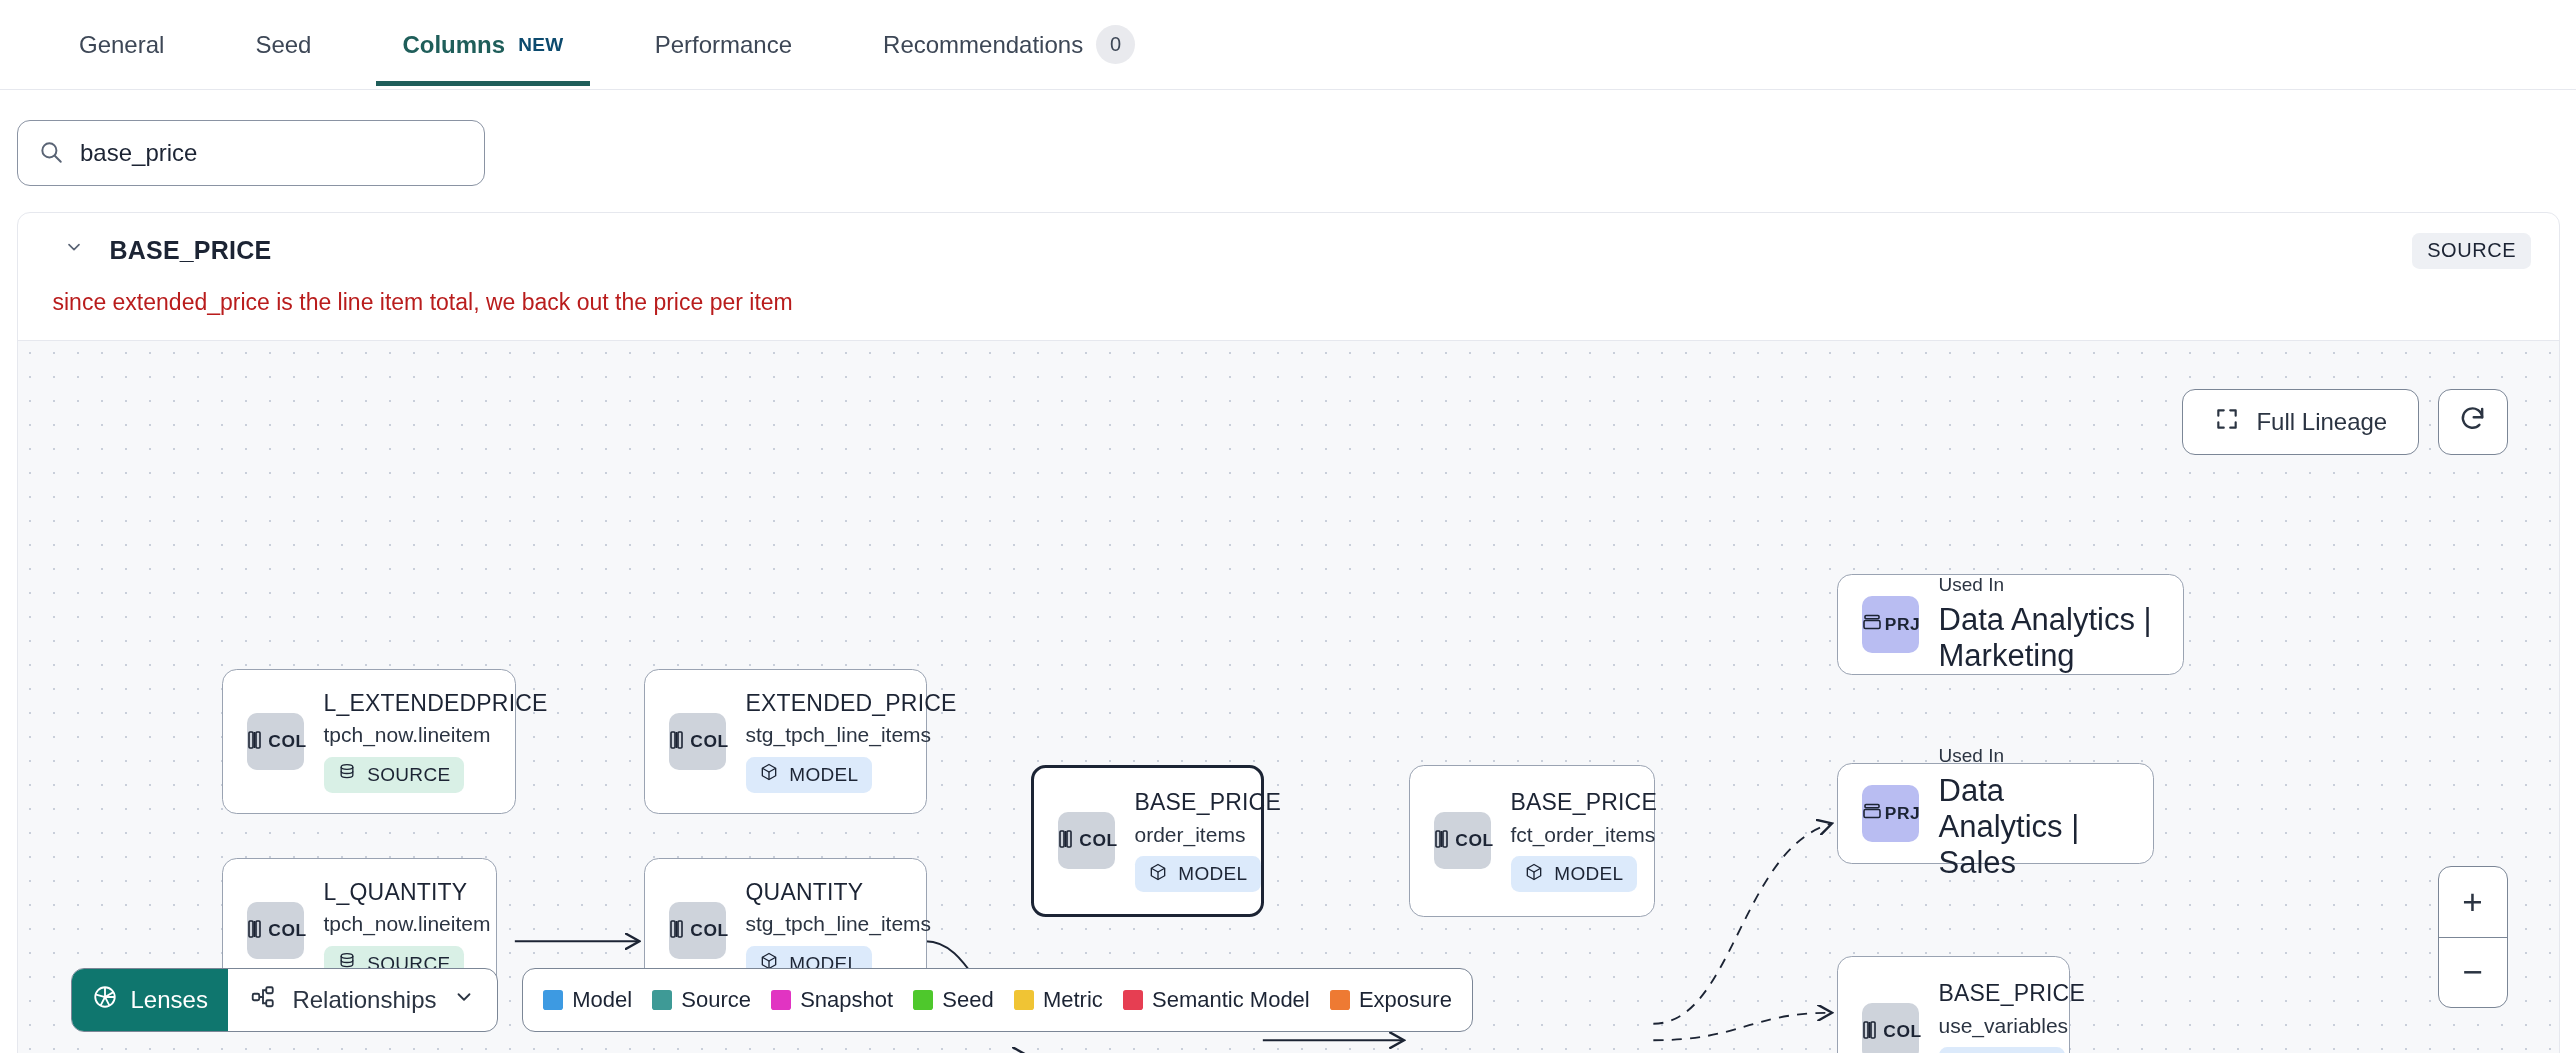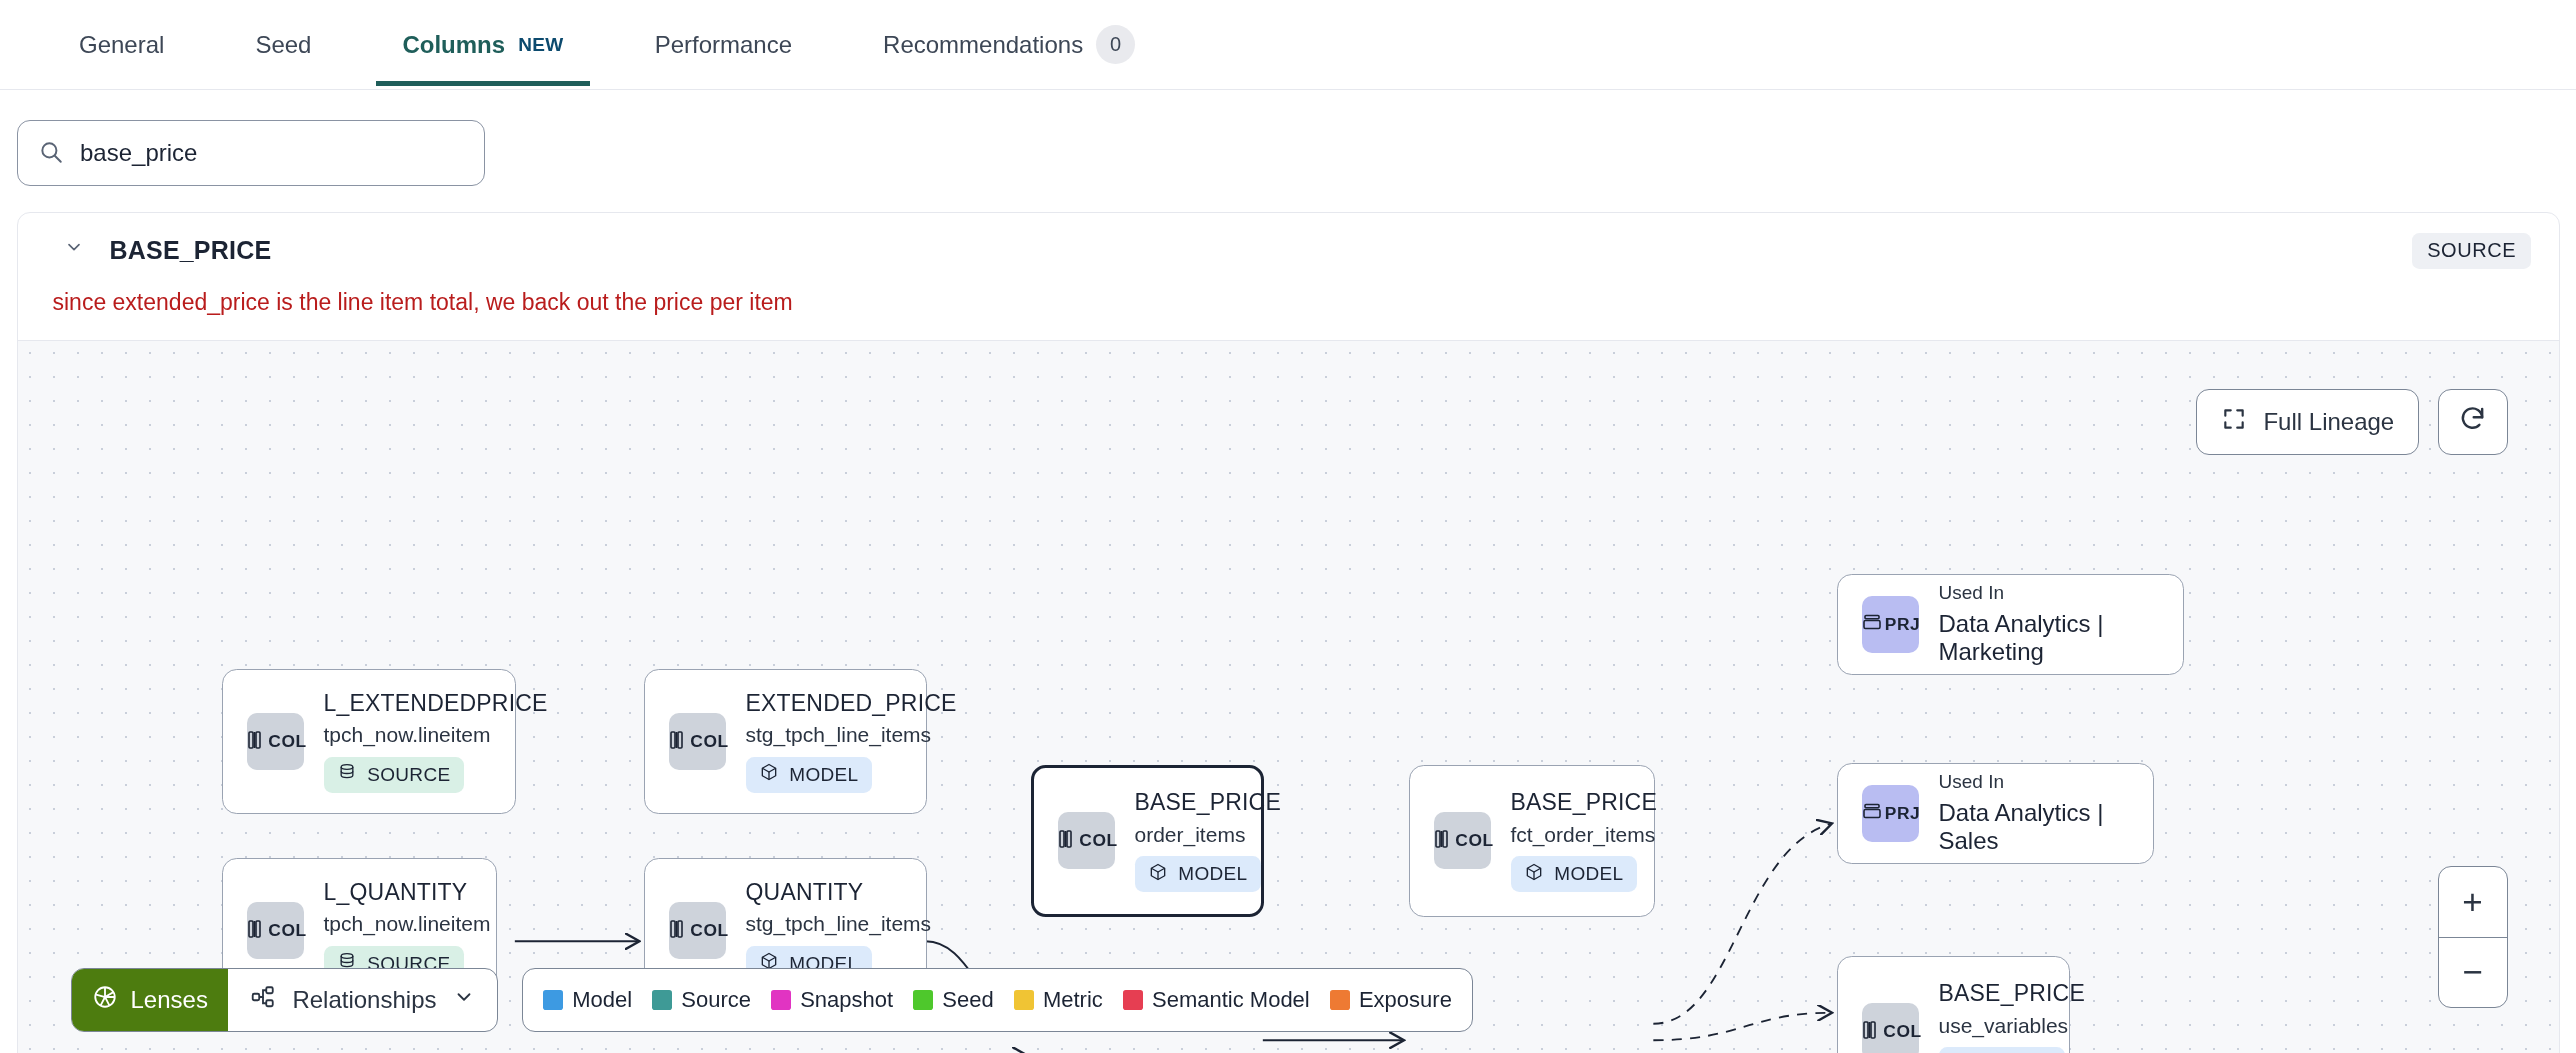--- a/index.html
+++ b/index.html
@@ -168,40 +168,40 @@
     font-size: 19px;
     padding: 5.5px 13.8px;
     border-radius: 8.3px;
     align-self: flex-start;
     margin-top: 2.8px;
     letter-spacing: 0.3px;
   }
   .pill.model  { background: #dceafb; }
   .pill.source { background: #d9f0e6; }
   .usedin-lbl { font-size: 19px; color: #2b3442; }
-  .usedin-val { font-size: 24px; }
+  .usedin-val { font-size: 31px; }
 
   
   .ctrl-topright {
     position: absolute;
     top: 48px; right: 51px;
     display: flex;
     gap: 18.3px;
     z-index: 5;
   }
   .btn {
     background: #fff;
     border: 1.8px solid #7b8696;
     border-radius: 13px;
     height: 66px;
     display: flex;
     align-items: center;
     justify-content: center;
     gap: 16.5px;
-    padding: 0 24px;
+    padding: 0 31px;
     font-size: 24px;
     color: #2b3442;
     cursor: pointer;
   }
   .btn.icon-only { width: 70px; padding: 0; }
 
   .zoomctl {
     position: absolute;
     right: 51px; bottom: 57px;
     width: 70px;
@@ -233,21 +233,21 @@
   .lenses-group {
     display: flex;
     align-items: stretch;
     border-radius: 13px;
     border: 1.8px solid #7b8696;
     overflow: hidden;
     height: 64px;
     background: #fff;
   }
   .lenses {
-    background: #4d7c0f;
+    background: #0f766e;
     color: #fff;
     display: flex;
     align-items: center;
     gap: 13px;
     padding: 0 20px;
     font-size: 24px;
     cursor: pointer;
     justify-content: space-between;
   }
   .relationships {

